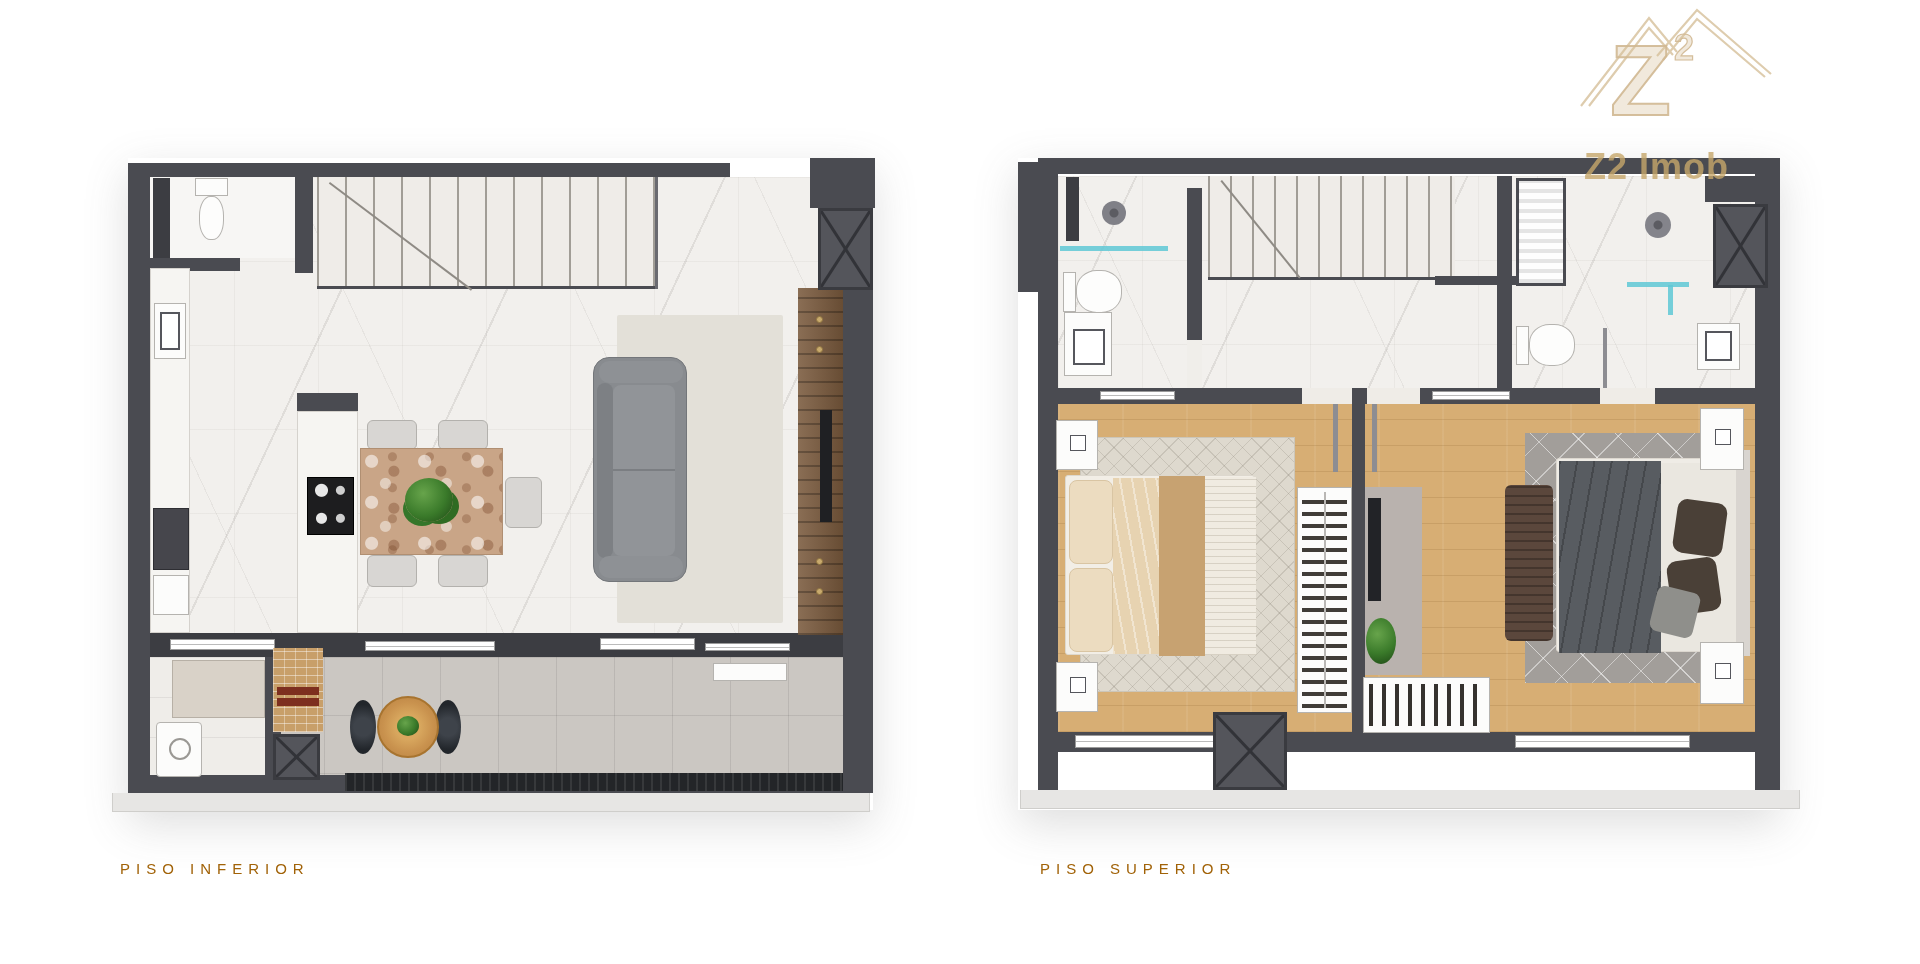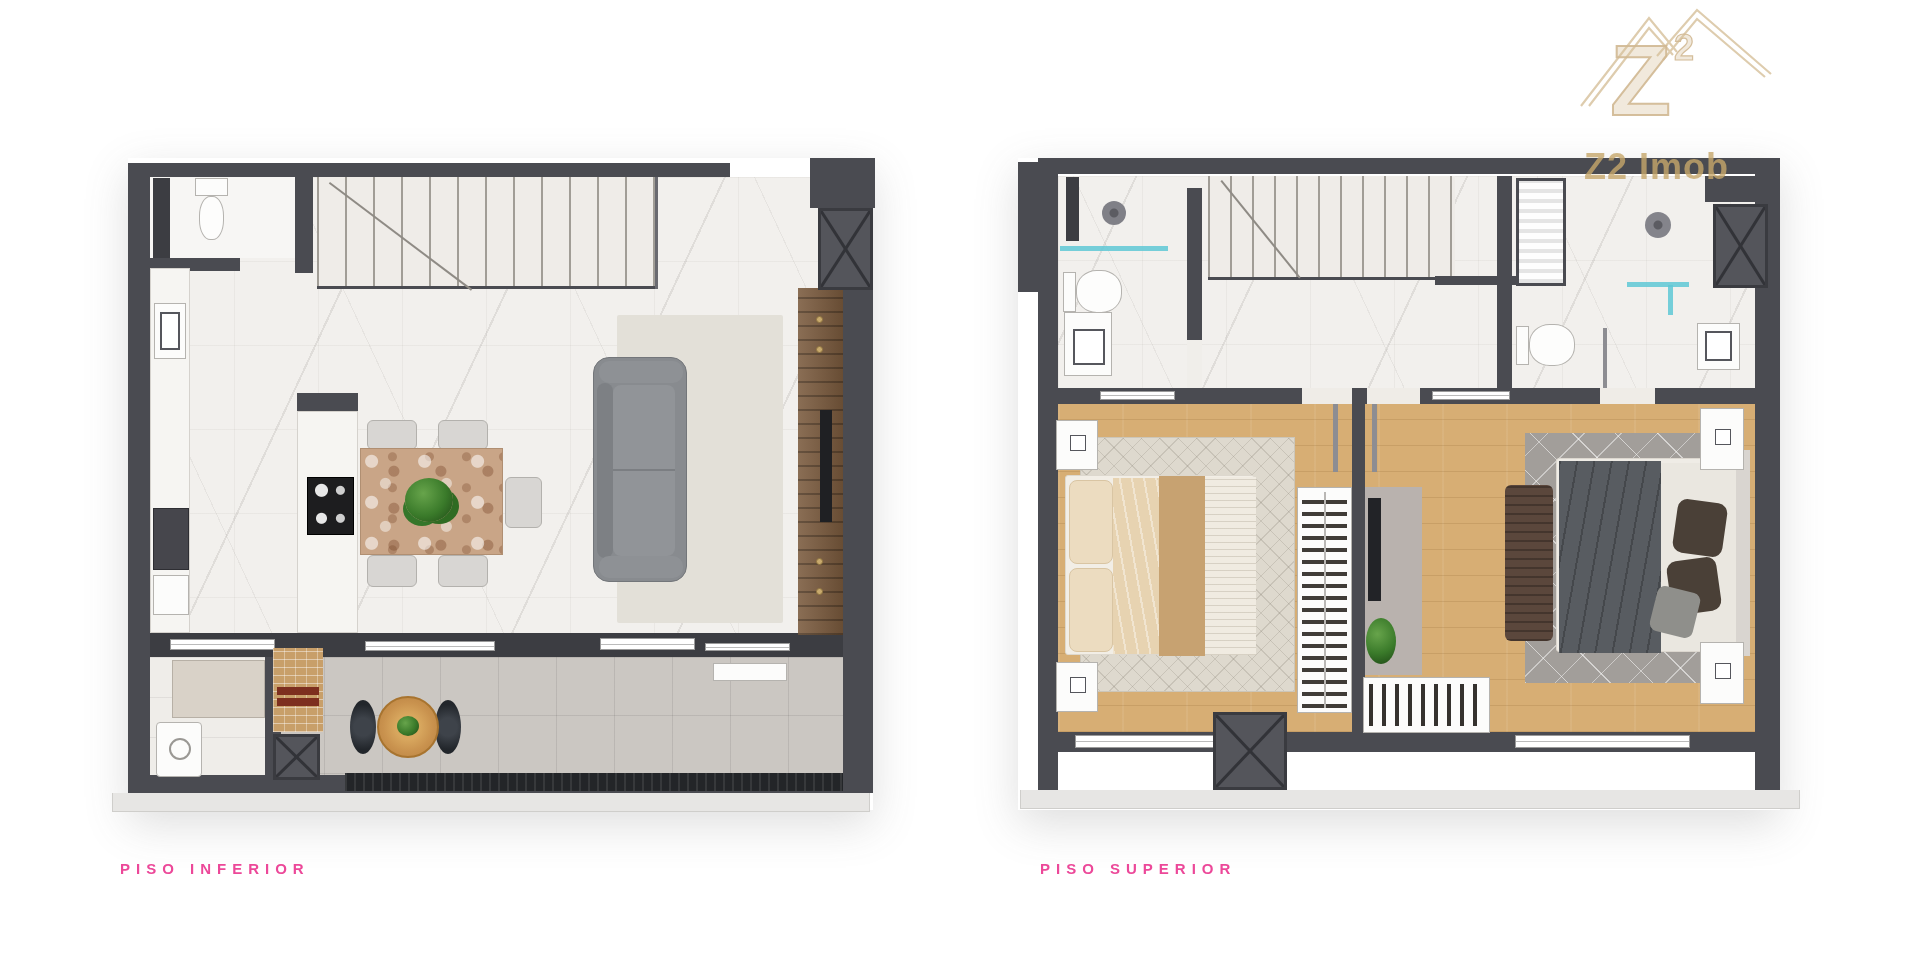--- a/index.html
+++ b/index.html
@@ -71,21 +71,21 @@
       repeating-linear-gradient(-45deg,rgba(255,255,255,.45) 0 1px,transparent 1px 26px);}
   .duvetx{background-color:#585c61;background-image:
       repeating-linear-gradient(100deg,rgba(0,0,0,.22) 0 2px,transparent 2px 17px);}
   .knit{background-color:#f0ebe1;background-image:
       repeating-linear-gradient(0deg,rgba(150,140,120,.28) 0 1px,transparent 1px 7px);}
   .stripes{background:repeating-linear-gradient(0deg,#e4e4e4 0 4px,#fdfdfd 4px 10px);border:3px solid #4a4b51;}
   .clothes{background:repeating-linear-gradient(0deg,#403c37 0 4px,transparent 4px 12px);}
   .shoes{background:repeating-linear-gradient(90deg,#35322e 0 4px,transparent 4px 13px);}
   .toiletbowl{background:#fdfdfc;border:1px solid #b5b3af;border-radius:45%;}
   .basin{background:#fff;border:2px solid #55565c;}
-  .plan-label{font-size:15px;font-weight:700;letter-spacing:6px;color:#ec4899;white-space:nowrap;}
+  .plan-label{font-size:15px;font-weight:400;letter-spacing:6px;color:#a16207;white-space:nowrap;}
   .logo-mono{font-weight:700;line-height:.8;color:rgba(214,193,156,.35);
       -webkit-text-stroke:2px rgba(208,184,146,.9);}
   .logo-word{font-size:36px;font-weight:700;letter-spacing:1px;color:rgba(197,166,106,.8);white-space:nowrap;}
 </style>
 </head>
 <body>
 
 <div class="stage">
 
   <section class="abs" style="left:0;top:0;width:1920px;height:964px;">

